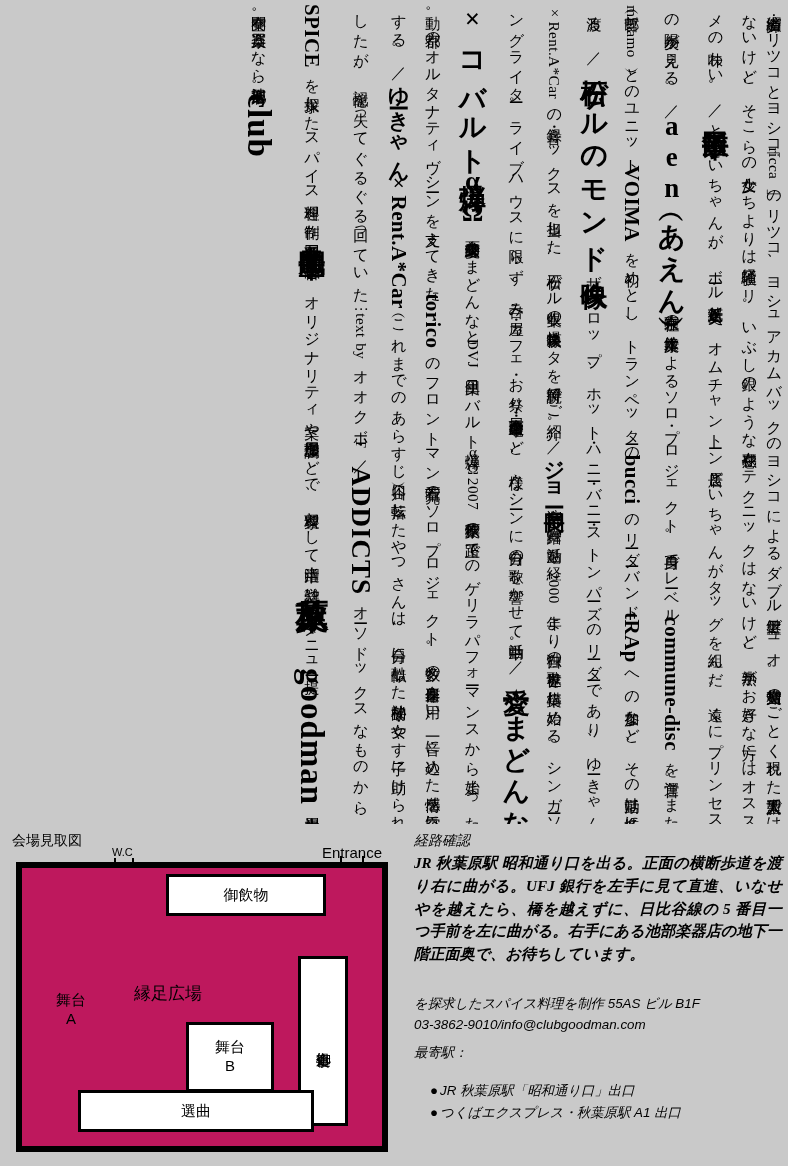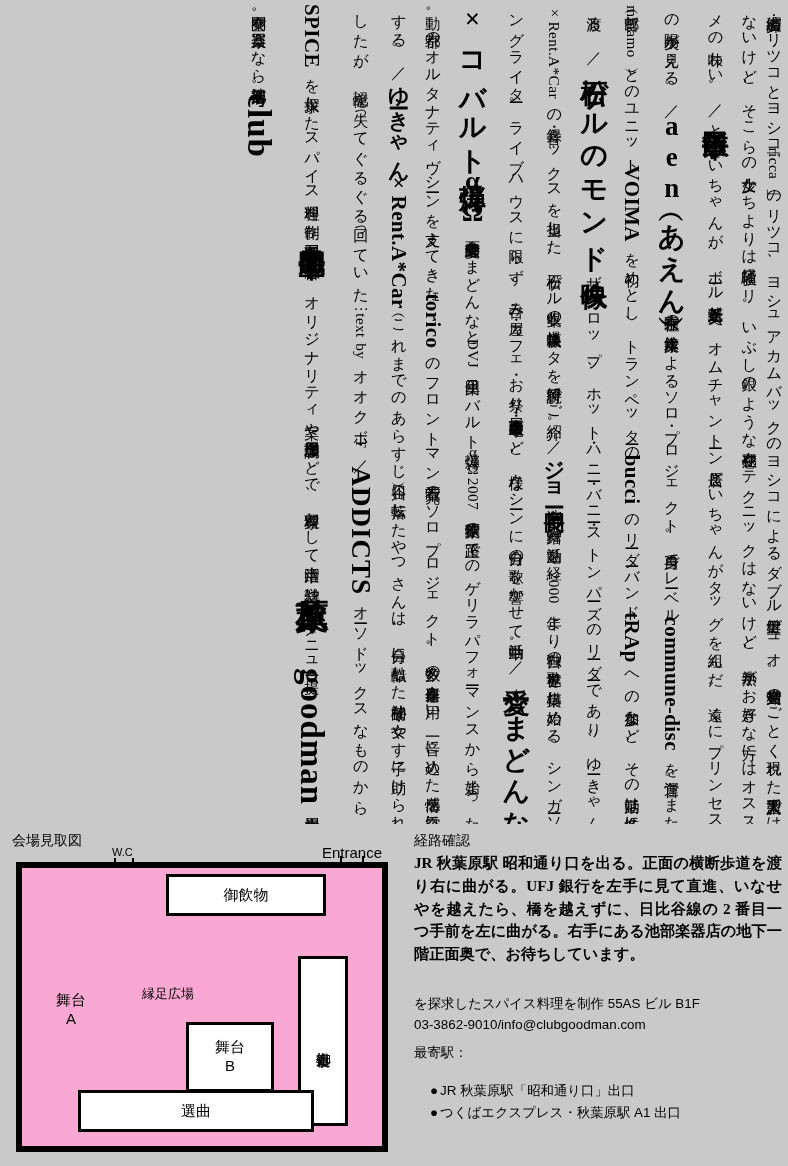--- a/index.html
+++ b/index.html
@@ -108,52 +108,53 @@
     width: 2px;
     background: #000;
   }
   #map-box {
     position: absolute;
     left: 16px;
     top: 36px;
     width: 372px;
     height: 290px;
     border: 6px solid #000;
-    background: #f9a8d4;
+    background: #be185d;
     box-sizing: border-box;
   }
   .room {
     position: absolute;
     border: 3px solid #000;
     background: #ffffff;
     box-sizing: border-box;
     display: flex;
     align-items: center;
     justify-content: center;
     font-size: 15px;
     text-align: center;
     line-height: 1.25;
     color: #000;
   }
   #room-drink { left: 144px; top: 6px;  width: 160px; height: 42px; }
   #room-stage-a { left: 18px;  top: 106px; width: 62px;  height: 72px; border: none; background: transparent; }
-  #room-plaza { left: 86px;  top: 104px; width: 120px; height: 44px; border: none; background: transparent; font-size: 13px; }
+  #room-plaza { left: 86px;  top: 104px; width: 120px; height: 44px; border: none; background: transparent; font-size: 17px; }
   #room-stage-b { left: 164px; top: 154px; width: 88px;  height: 70px; }
   #room-food { left: 276px; top: 88px;  width: 50px;  height: 170px;
                writing-mode: vertical-rl; text-orientation: upright; }
   #room-select { left: 56px;  top: 222px; width: 236px; height: 42px; }
 
   
   #route-section {
     position: absolute;
     left: 408px;
     top: 0;
     width: 380px;
     height: 340px;
     color: #000;
+    font-style: italic;
   }
   #route-title {
     position: absolute;
     left: 6px;
     top: 6px;
     font-size: 14px;
   }
   #route-body {
     position: absolute;
     left: 6px;
@@ -223,21 +224,21 @@
       <div class="room" id="room-plaza">縁足広場</div>
       <div class="room" id="room-stage-b" style="white-space:pre-line;">舞台
 B</div>
       <div class="room" id="room-food">御食事処</div>
       <div class="room" id="room-select">選曲</div>
     </div>
   </div>
 
   <div id="route-section">
     <div id="route-title">経路確認</div>
-    <div id="route-body">JR 秋葉原駅 昭和通り口を出る。正面の横断歩道を渡り右に曲がる。UFJ 銀行を左手に見て直進、いなせやを越えたら、橋を越えずに、日比谷線の 2 番目一つ手前を左に曲がる。右手にある池部楽器店の地下一階正面奥で、お待ちしています。</div>
+    <div id="route-body">JR 秋葉原駅 昭和通り口を出る。正面の横断歩道を渡り右に曲がる。UFJ 銀行を左手に見て直進、いなせやを越えたら、橋を越えずに、日比谷線の 5 番目一つ手前を左に曲がる。右手にある池部楽器店の地下一階正面奥で、お待ちしています。</div>
     <div id="addr-block">
       <div>を探求したスパイス料理を制作 55AS ビル B1F</div>
       <div>03-3862-9010/info@clubgoodman.com</div>
     </div>
     <div id="nearest-label">最寄駅：</div>
     <ul id="station-list">
       <li>JR 秋葉原駅「昭和通り口」出口</li>
       <li>つくばエクスプレス・秋葉原駅 A1 出口</li>
     </ul>
   </div>

